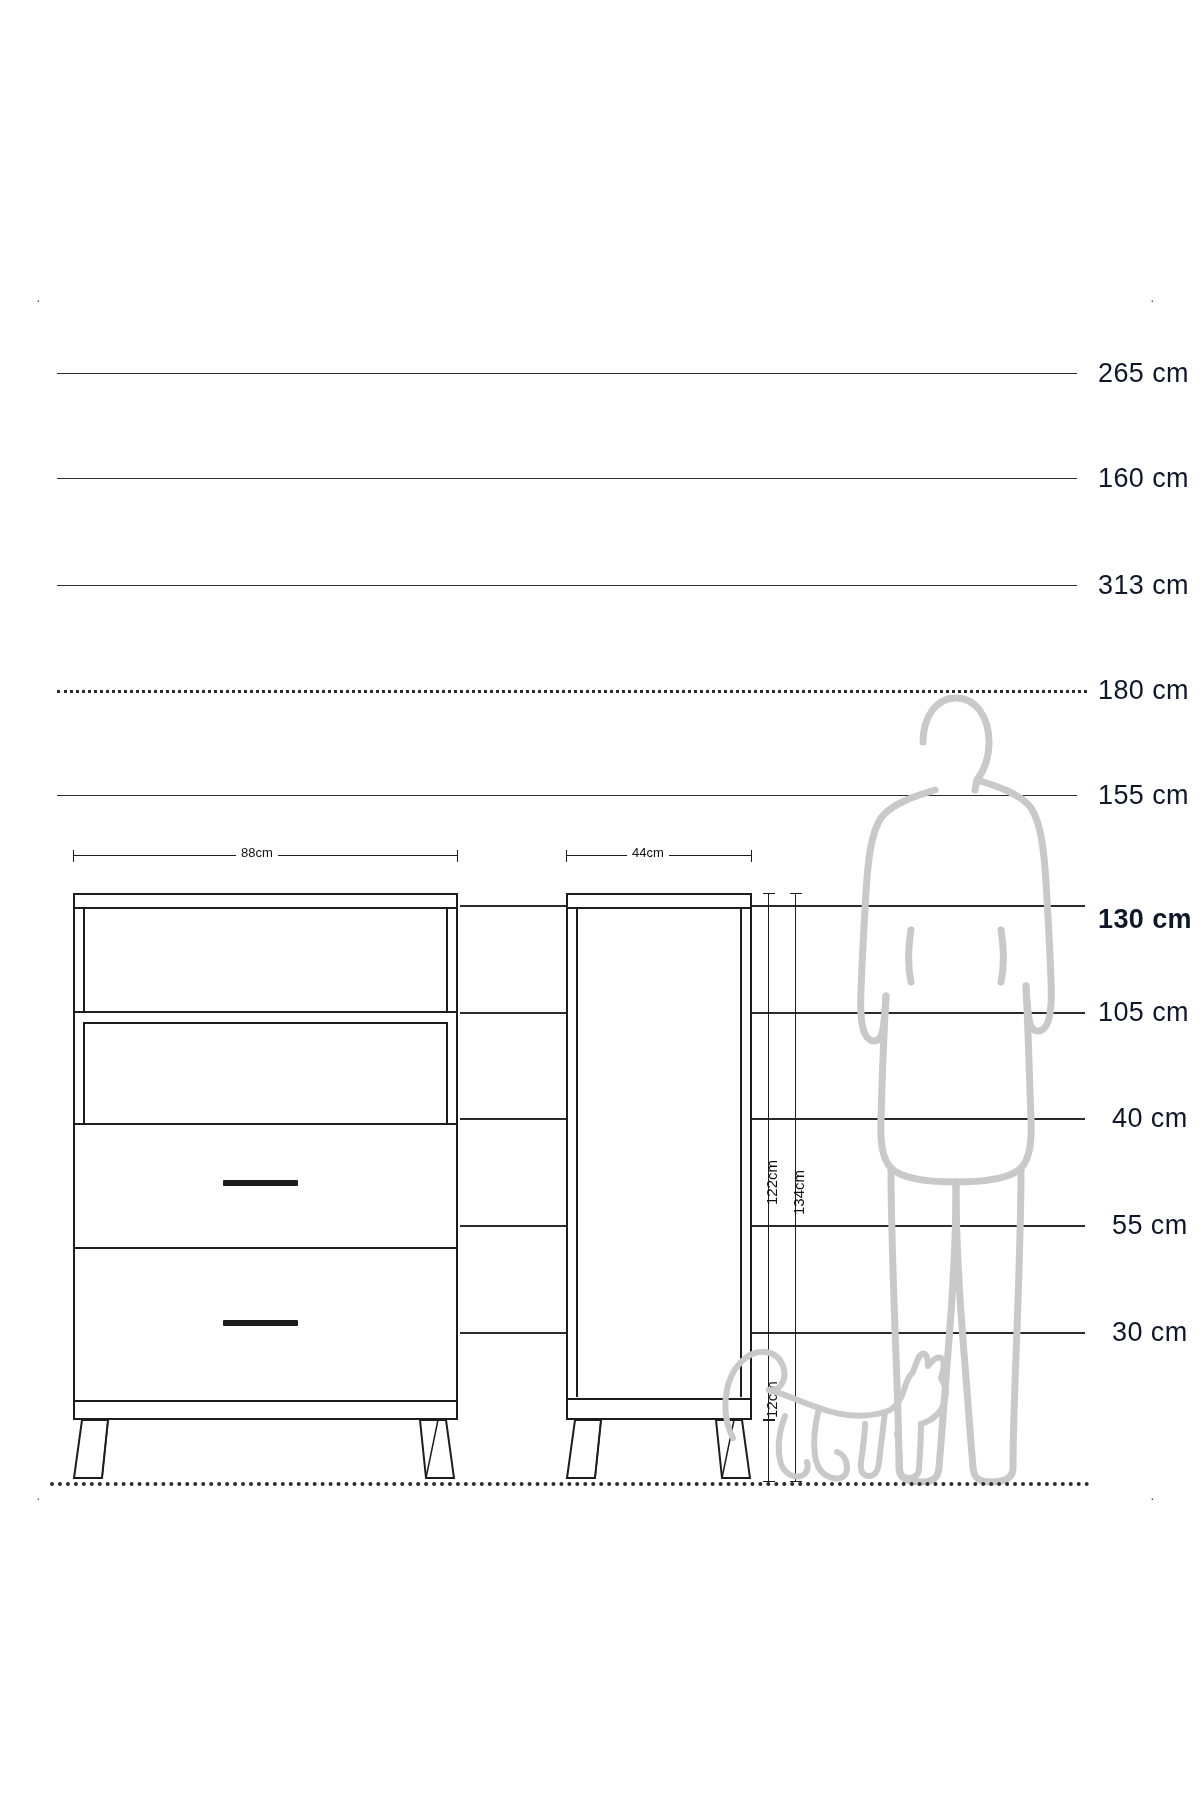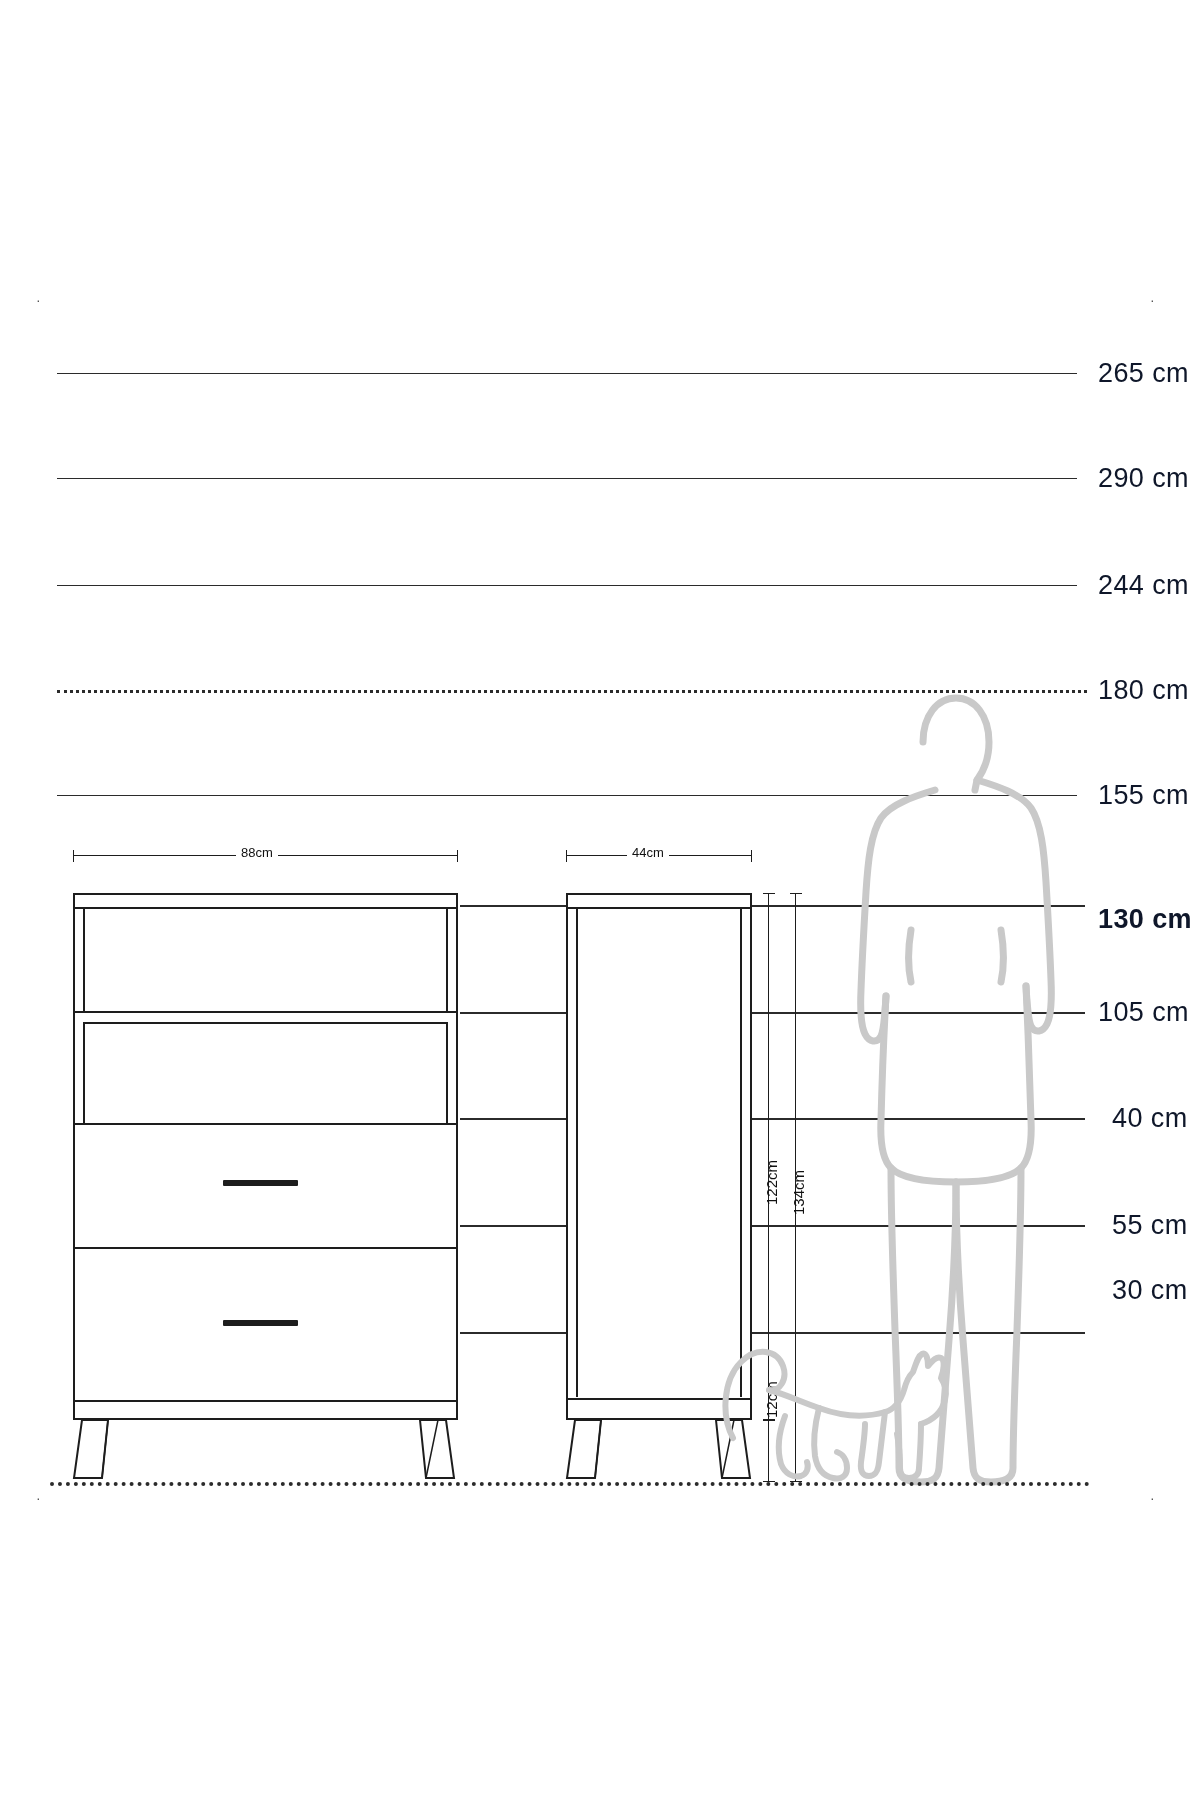--- a/index.html
+++ b/index.html
@@ -138,24 +138,24 @@
 
   <div class="corner-mark" style="left:36px; top:292px;">·</div>
   <div class="corner-mark" style="left:1150px; top:292px;">·</div>
   <div class="corner-mark" style="left:36px; top:1490px;">·</div>
   <div class="corner-mark" style="left:1150px; top:1490px;">·</div>
 
   <div class="scale-line" style="left:57px; top:373px; width:1020px;"></div>
   <div class="scale-label" style="left:1098px; top:358px;">265 cm</div>
 
   <div class="scale-line" style="left:57px; top:478px; width:1020px;"></div>
-  <div class="scale-label" style="left:1098px; top:463px;">290 cm</div>
+  <div class="scale-label" style="left:1098px; top:463px;">160 cm</div>
 
   <div class="scale-line" style="left:57px; top:585px; width:1020px;"></div>
-  <div class="scale-label" style="left:1098px; top:570px;">244 cm</div>
+  <div class="scale-label" style="left:1098px; top:570px;">313 cm</div>
 
   <div class="scale-line dashed" style="left:57px; top:690px; width:1030px;"></div>
   <div class="scale-label" style="left:1098px; top:675px;text-align:center;">180 cm</div>
 
   <div class="scale-line" style="left:57px; top:795px; width:1020px;"></div>
   <div class="scale-label" style="left:1098px; top:780px;">155 cm</div>
 
   <div class="tick" style="left:460px; top:905px; width:300px;"></div>
   <div class="tick" style="left:755px; top:905px; width:330px;"></div>
   <div class="scale-label" style="left:1098px; top:904px;font-weight:bold;">130 cm</div>
@@ -167,21 +167,21 @@
   <div class="tick" style="left:460px; top:1118px; width:300px;"></div>
   <div class="tick" style="left:755px; top:1118px; width:330px;"></div>
   <div class="scale-label" style="left:1112px; top:1103px;">40 cm</div>
 
   <div class="tick" style="left:460px; top:1225px; width:300px;"></div>
   <div class="tick" style="left:755px; top:1225px; width:330px;"></div>
   <div class="scale-label" style="left:1112px; top:1210px;">55 cm</div>
 
   <div class="tick" style="left:460px; top:1332px; width:300px;"></div>
   <div class="tick" style="left:755px; top:1332px; width:330px;"></div>
-  <div class="scale-label" style="left:1112px; top:1275px;">30 cm</div>
+  <div class="scale-label" style="left:1112px; top:1317px;">30 cm</div>
 
   <div class="dim-h" style="left:73px; top:855px; width:385px;">
     <div class="cap" style="left:0;"></div>
     <div class="cap" style="left:384px;"></div>
   </div>
   <div class="dim-h-label" style="left:236px; top:845px;">88cm</div>
 
   <div class="dim-h" style="left:566px; top:855px; width:186px;">
     <div class="cap" style="left:0;"></div>
     <div class="cap" style="left:185px;"></div>

